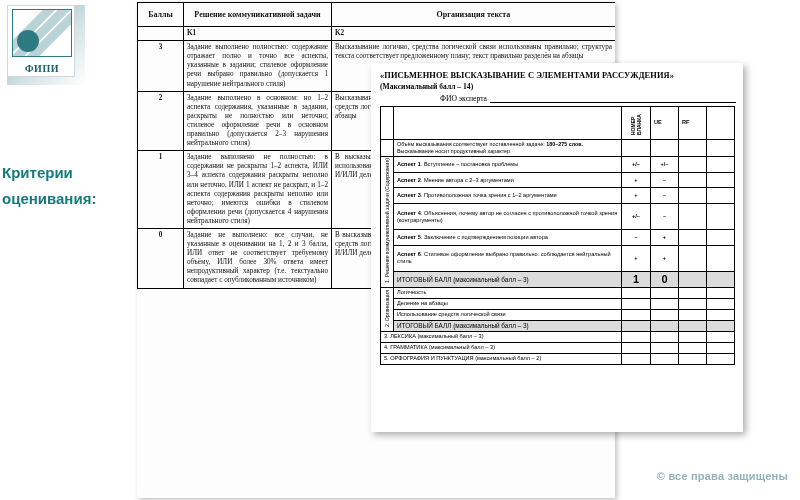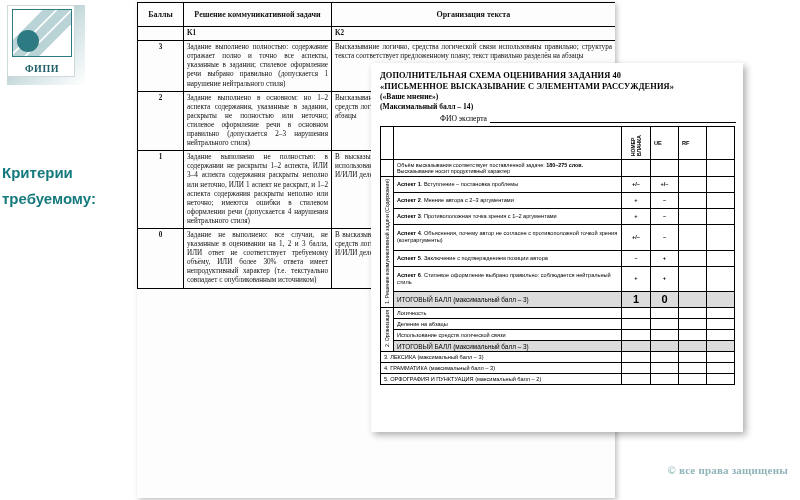--- a/index.html
+++ b/index.html
@@ -134,22 +134,22 @@
   }
   td.hdrlabel{ width:29px; font-weight:bold; font-size:7px; vertical-align:middle; text-align:left;}
   tr.total td{ background:#dcdcdc; font-size:6.4px; }
   tr.total td.mark{ font-size:11px; font-weight:bold; }
   tr.hdr td{ height:32px; }
   tr.volume td{ font-size:5.4px; line-height:6.6px; }
   tr.volume td b{ font-weight:bold; }
 
   
   .watermark{
-    position:absolute; right:12px; bottom:24px;
-    font-family:Liberation Serif, serif; font-size:11px;
+    position:absolute; right:12px; bottom:18px;
+    font-family:Liberation Sans, sans-serif; font-size:11px;
     color:#8fb3b8; font-weight:bold; letter-spacing:0.2px;
   }
 </style>
 </head>
 <body>
 
 <div class="logo-wrap">
   <div class="logo-shadow"></div>
   <div class="logo-box">
     <div class="logo-art">
@@ -157,21 +157,21 @@
         <i class="s2"></i>
         <i class="s3"></i>
       <span class="dot"></span>
     </div>
     <div class="logo-text">ФИПИ</div>
   </div>
 </div>
 
 <div class="side-title">
   <span>Критерии</span><br>
-  <span>требуемому:</span>
+  <span>оценивания:</span>
 </div>
 
 <div class="doc">
   <table class="crit">
     <colgroup>
       <col class="col-b">
         <col class="col-k1">
         <col class="col-k2">
     </colgroup>
     <tbody>
@@ -203,23 +203,21 @@
     <tr>
       <td class="score">0</td>
       <td class="body">Задание не выполнено: все случаи, не указанные в оценивании на 1, 2 и 3 балла, ИЛИ ответ не соответствует требуемому объёму, ИЛИ более 30% ответа имеет непродуктивный характер (т.е. текстуально совпадает с опубликованным источником)</td>
       <td class="body">В высказывании отсутствует логика, имеются многочисленные ошибки в использовании средств логической связи, И/ИЛИ предложенный план ответа полностью не соблюдается, И/ИЛИ деление текста на абзацы отсутствует</td>
     </tr>
   </tbody>
     </table>
 </div>
 
 <div class="overlay">
-  <div class="ov-title">ДОПОЛНИТЕЛЬНАЯ СХЕМА ОЦЕНИВАНИЯ ЗАДАНИЯ 40</div>
   <div class="ov-title">«ПИСЬМЕННОЕ ВЫСКАЗЫВАНИЕ С ЭЛЕМЕНТАМИ РАССУЖДЕНИЯ»</div>
-  <div class="ov-sub">(«Ваше мнение»)</div>
   <div class="ov-sub">(Максимальный балл – 14)</div>
   <div class="ov-fio">
     <span>ФИО эксперта</span>
     <span class="line"></span>
   </div>
 
   <table class="scheme">
     <colgroup>
       <col style="width:13px">
         <col style="width:228px">

